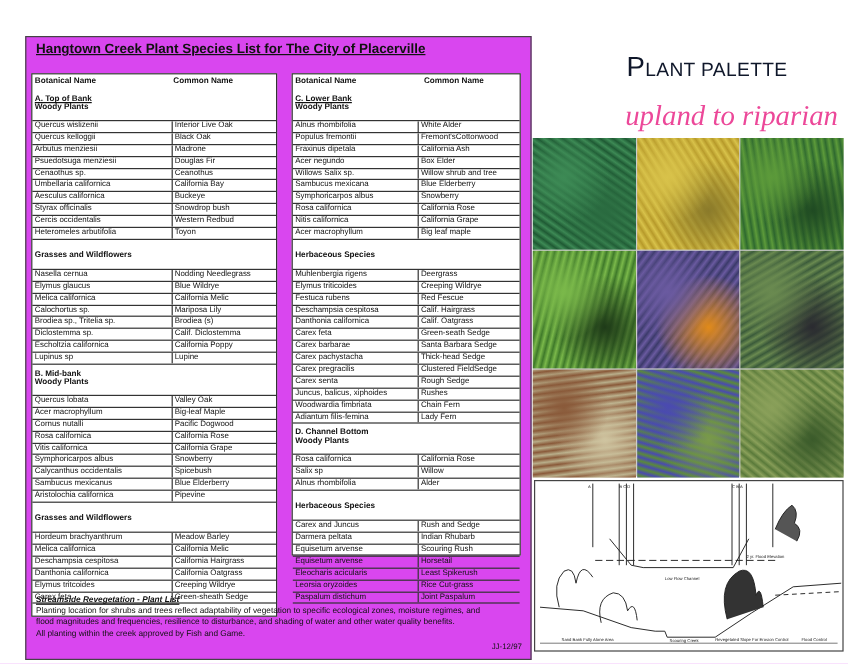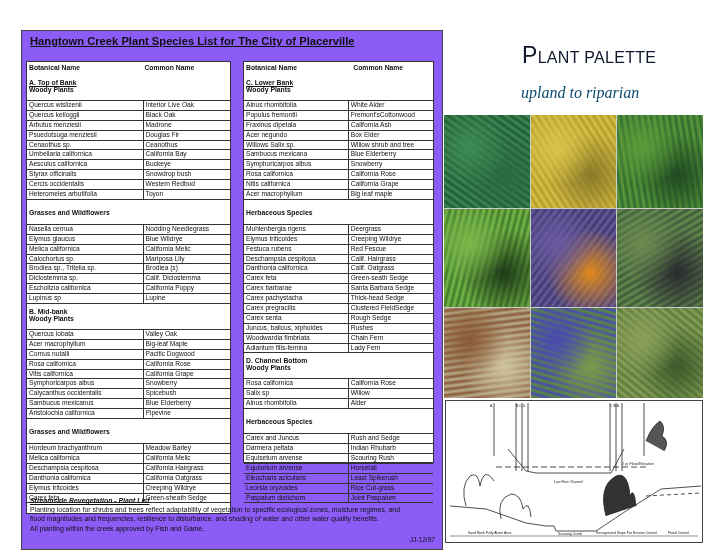--- a/index.html
+++ b/index.html
@@ -1,17 +1,17 @@
 <!DOCTYPE html>
 <html><head>
 <meta charset="utf-8">
 <style>
   html, body { margin:0; padding:0; background:#ffffff; }
   body { width:707px; height:553px; position:relative; overflow:hidden; font-family:"Liberation Sans", sans-serif; color:#111; }
-  .doc { position:absolute; left:21px; top:30px; width:422px; height:520px; border:1.5px solid #444; box-sizing:border-box; background:#8b5cf6; }
+  .doc { position:absolute; left:21px; top:30px; width:422px; height:520px; border:1.5px solid #444; box-sizing:border-box; background:#d946ef; }
   .doc-title { position:absolute; left:8px; top:4px; font-size:11.2px; font-weight:bold; text-decoration:underline; white-space:nowrap; }
   .doc-sub { position:absolute; left:8px; top:18px; font-size:7.6px; font-weight:bold; white-space:nowrap; }
   .col { position:absolute; border:1px solid #333; box-sizing:border-box; background:#fff; }
   .col-left { left:4px; top:30px; width:205px; height:453px; }
   .col-right { left:221px; top:30px; width:191px; height:402px; }
   .hdr { display:flex; font-size:6.8px; font-weight:bold; padding:2px 2px 0 2px; height:11px; }
   .hdr .b { width:58%; } .hdr .c { width:42%; }
   .sec { font-size:6.8px; font-weight:bold; padding:0 2px; }
   .sec .t { text-decoration:underline; display:block; margin-top:4px; }
   .sec .s { display:block; padding-bottom:7px; }
@@ -19,21 +19,21 @@
   .rows { border-top:1px solid #333; }
   .row { display:flex; font-size:6.6px; height:8.9px; line-height:8.9px; border-bottom:1px solid #333; white-space:nowrap; overflow:hidden; }
   .row .b { width:58%; padding-left:2px; border-right:1px solid #333; box-sizing:border-box; overflow:hidden; }
   .row .c { width:42%; padding-left:2px; overflow:hidden; }
   .row-right .b { width:56%; } .row-right .c { width:44%; }
   .foot { position:absolute; left:8px; top:465px; width:405px; font-size:6.9px; line-height:9.2px; }
   .foot .ft { font-weight:bold; font-style:italic; text-decoration:underline; }
   .foot .code { text-align:right; font-size:6.6px; margin-top:2px; }
   .palette-title { position:absolute; left:522px; top:42px; font-size:23px; letter-spacing:0.3px; color:#0f172a; white-space:nowrap; font-family:"Liberation Sans", sans-serif; }
   .palette-title .small { font-size:16px; }
-  .palette-sub { position:absolute; left:521px; top:84px; font-family:"Liberation Serif", serif; font-style:italic; font-size:16px; color:#0c4a6e; white-space:nowrap; }
+  .palette-sub { position:absolute; left:521px; top:84px; font-family:"Liberation Serif", serif; font-style:italic; font-size:24px; color:#ec4899; white-space:nowrap; }
   .photos { position:absolute; left:444px; top:115px; width:259px; height:282px; display:grid; grid-template-columns:86px 85px 86px; grid-template-rows:93px 98px 90px; gap:1px; background:#ccc; }
   .photo { position:relative; overflow:hidden; }
   .diagram { position:absolute; left:445px; top:400px; width:258px; height:143px; border:1px solid #444; box-sizing:border-box; background:#fff; }
 </style>
 </head>
 <body>
 
 <div class="doc">
   <div class="doc-title">Hangtown Creek Plant Species List for The City of Placerville</div>
 

